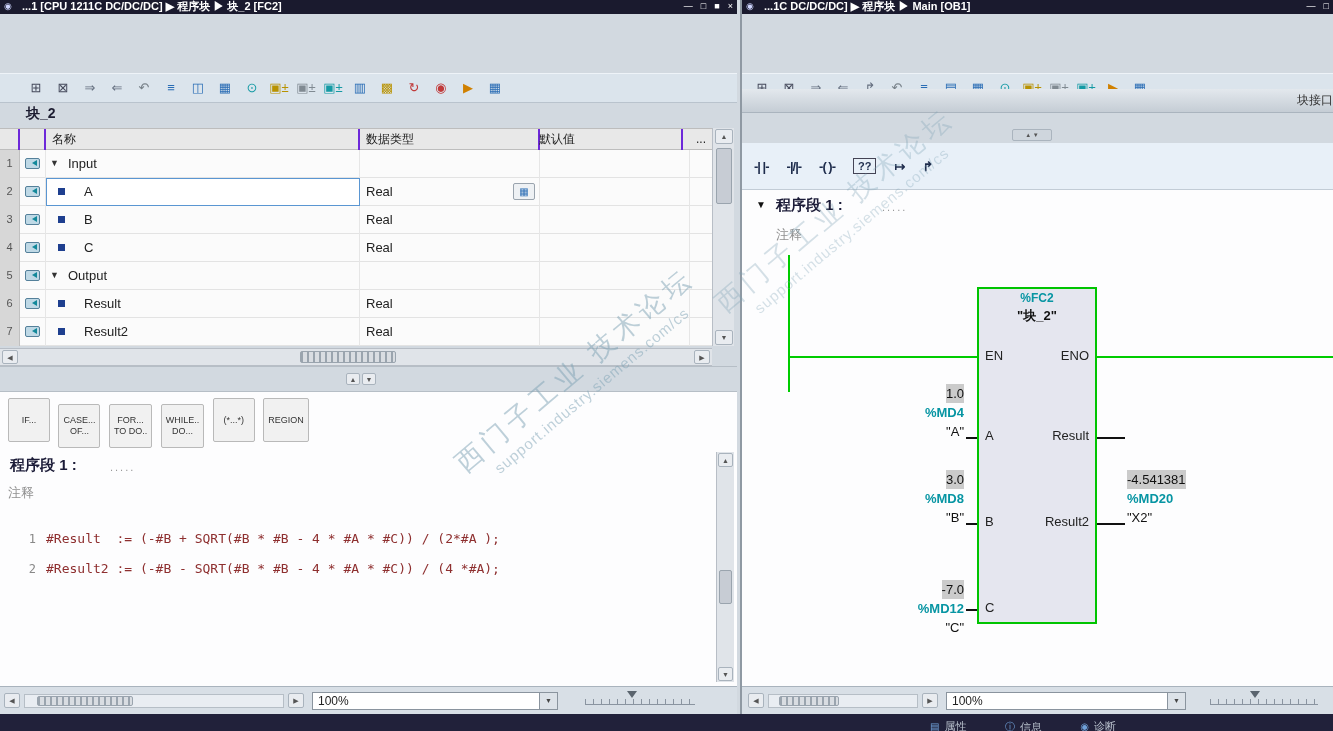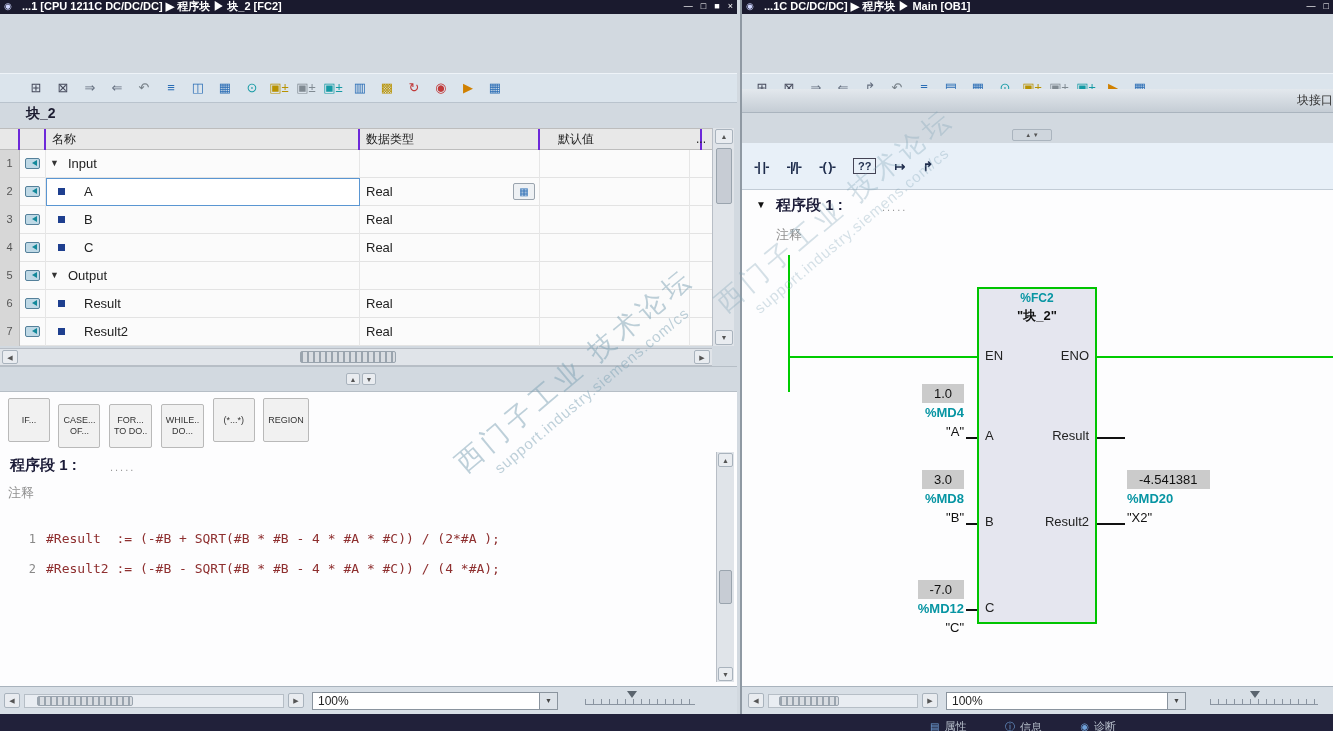--- a/index.html
+++ b/index.html
@@ -103,21 +103,21 @@
   .fav-box{border:1px solid #445;padding:1px 4px;font-size:11px;letter-spacing:0;}
   .gline{position:absolute;background:#00cc00;}
   .wire{position:absolute;background:#111;}
   .fcblock{position:absolute;left:235px;top:287px;width:120px;height:337px;background:#e5e6ef;border:2px solid #00c400;}
   .fc-title{position:absolute;left:0;right:0;top:2px;text-align:center;font-size:12px;font-weight:bold;color:#0795a3;}
   .fc-name{position:absolute;left:0;right:0;top:18px;text-align:center;font-size:13px;font-weight:bold;color:#111;}
   .pin{position:absolute;font-size:13px;color:#222;}
   .opstack{position:absolute;font-size:13px;line-height:19px;}
   .op-in{width:150px;text-align:right;}
   .op-out{width:170px;text-align:left;}
-  .chip{display:inline-block;background:#cbcbcb;padding:0 12px;color:#111;}
+  .chip{display:inline-block;background:#cbcbcb;padding:0 0;color:#111;}
   .op-addr{color:#0795a3;font-weight:bold;}
   .op-tag{color:#111;}
 
   
   .bottom-strip{position:absolute;left:0;top:714px;width:1333px;height:17px;background:#21213a;overflow:hidden;z-index:20;}
   .insp-tab{display:inline-flex;align-items:center;gap:5px;margin-right:34px;font-size:11px;color:#b8c0cc;}
   .insp-ic{font-size:10px;color:#6fa0d8;}
 
   
   .watermark{position:absolute;z-index:30;pointer-events:none;color:#7fa3b5;text-align:center;transform:rotate(-40deg);}
@@ -181,21 +181,21 @@
         <span class="tbi" style="color: rgb(42, 109, 181);">▦</span>
       </div>
 
     <div class="block-label">块_2</div>
 
     <div class="thead">
       <div class="hcell" style="left:0;width:20px;"></div>
       <div class="hcell" style="left:20px;width:26px;"></div>
       <div class="hcell" style="left:46px;width:314px;">名称</div>
       <div class="hcell" style="left:360px;width:180px;">数据类型</div>
-      <div class="hcell" style="left:552px;width:150px;">默认值</div>
+      <div class="hcell" style="left:533px;width:150px;">默认值</div>
       <div class="hcell" style="left:690px;width:22px;border-right:none;">...</div>
     </div>
 
     <div class="trow" style="top:150px;">
       <div class="cell c-num">1</div>
       <div class="cell c-ico">
           <span class="tag-icon"></span>
         </div>
       <div class="cell c-name">
         <span class="expander">▼</span>

